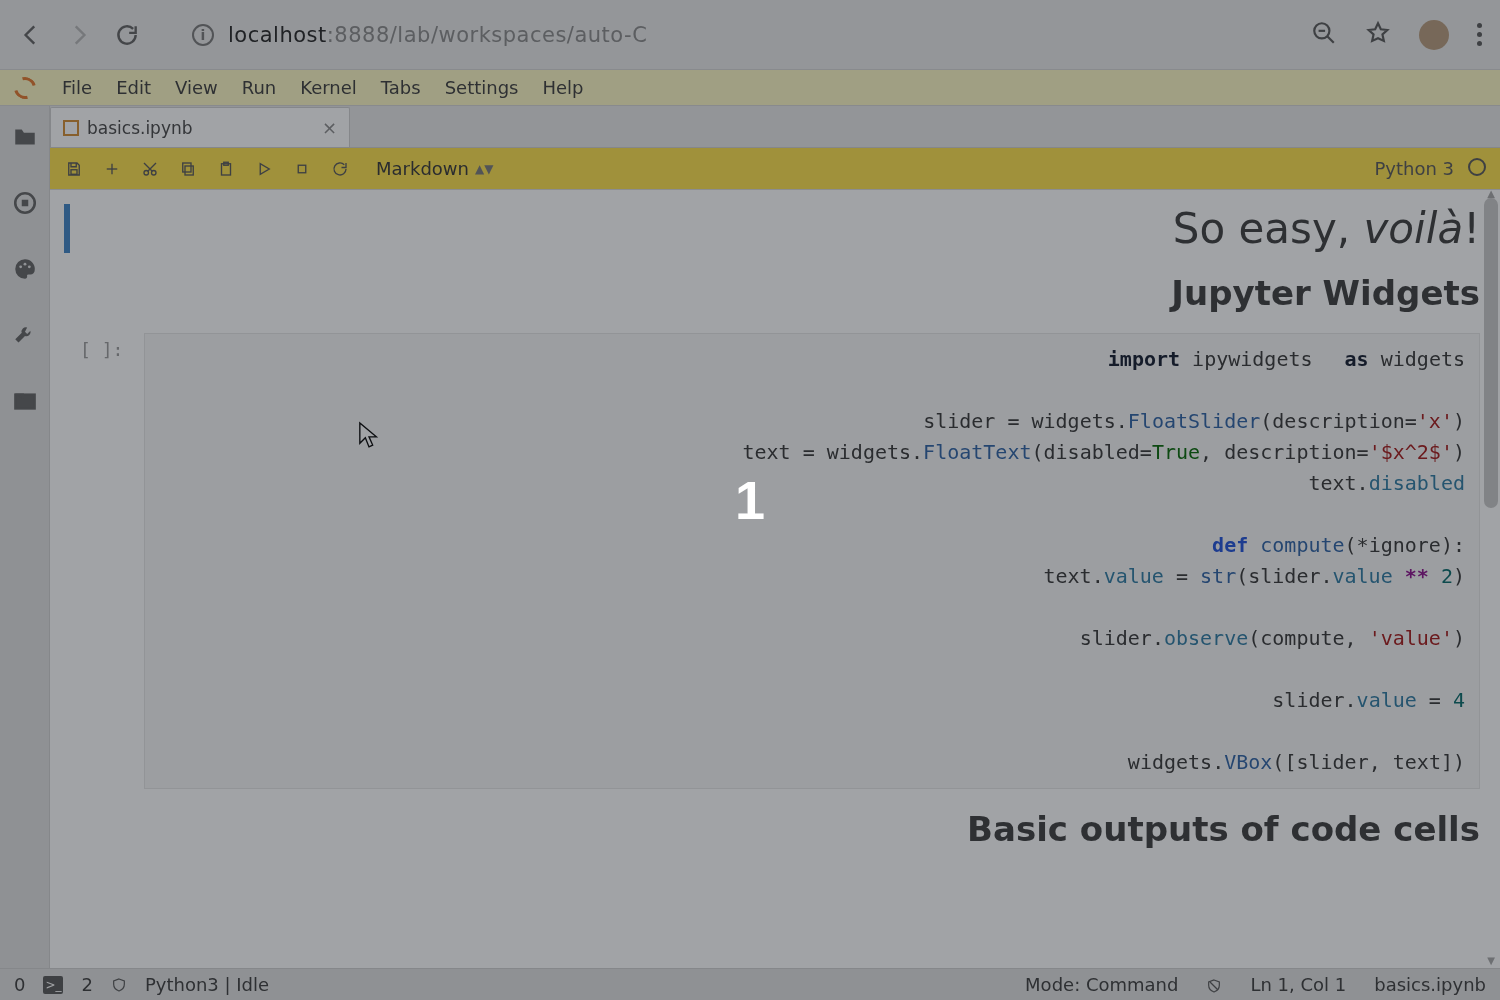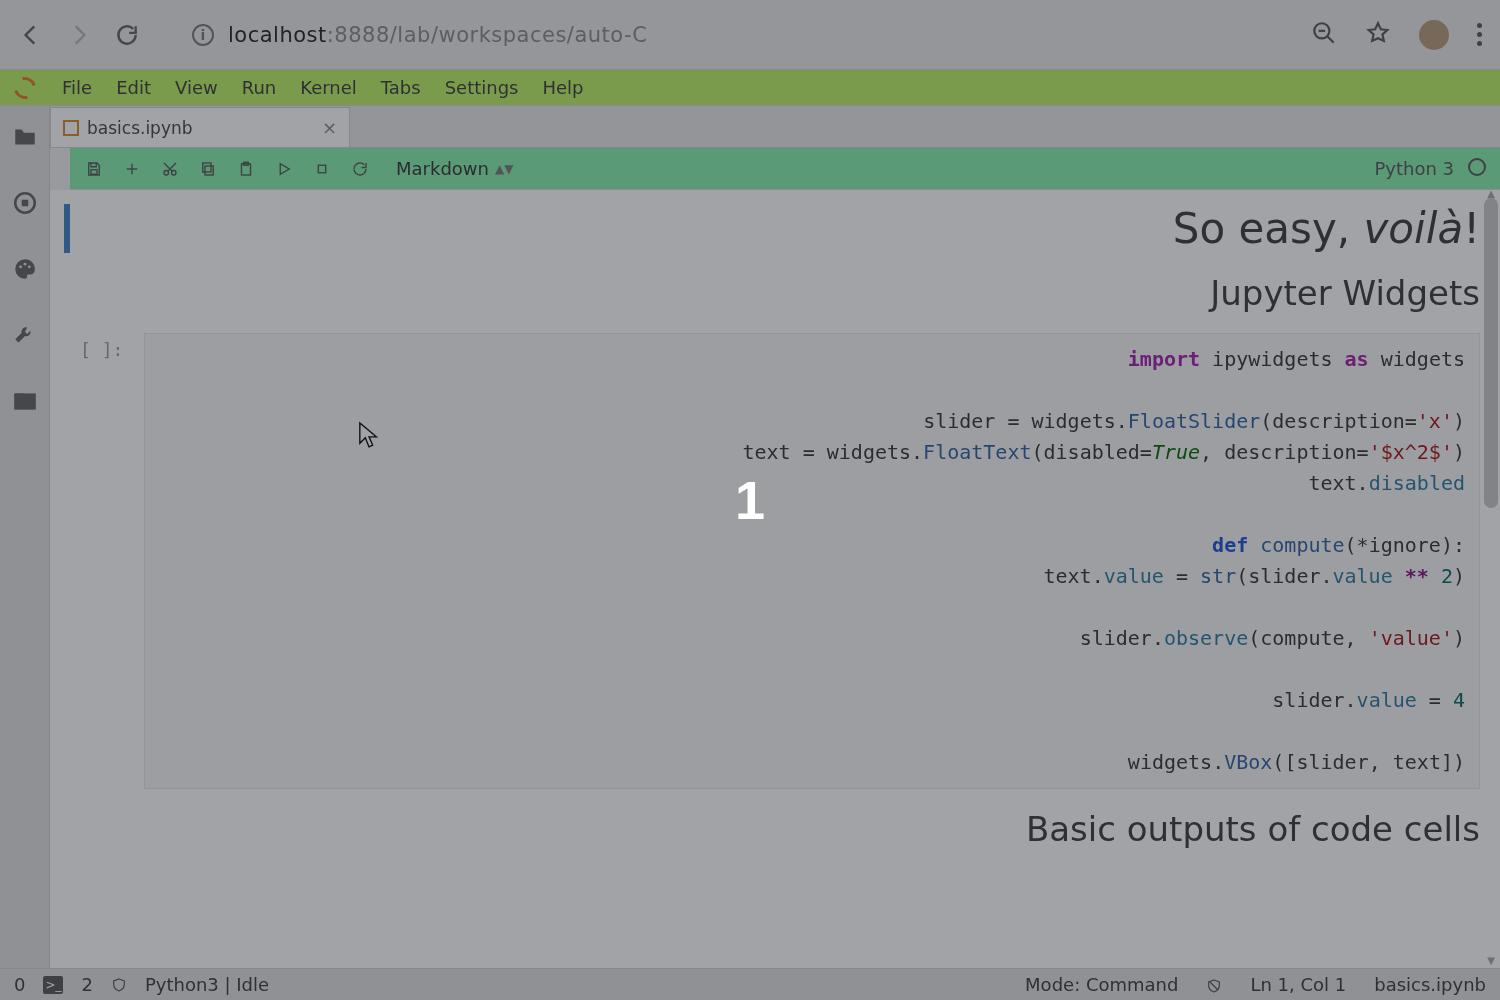--- a/index.html
+++ b/index.html
@@ -25,21 +25,21 @@
   .url .host { color:#222; }
   .right-icons { display:flex; align-items:center; gap: 28px; margin-left:auto; color:#555;}
   .right-icons svg { width:26px;height:26px; stroke: currentColor; fill:none; stroke-width:2; }
   .avatar { width:30px;height:30px;border-radius:50%; background:#b79a7a; }
   .kebab { display:flex; flex-direction:column; gap:4px; }
   .kebab span{ width:5px;height:5px;border-radius:50%; background:#555; display:block;}
 
   
   .lab-top {
     height: 36px;
-    background:#bef264;
+    background:#fef9c3;
     display:flex; align-items:center;
     border-bottom:1px solid #d5d5d5;
   }
   .lab-logo { width:50px; display:flex;align-items:center;justify-content:center; }
   .lab-logo .ring{ width:22px;height:22px;border:3px solid #e4762a;border-left-color:transparent;border-right-color:transparent;border-radius:50%; transform:rotate(30deg);}
   .menu { display:flex; gap:0; }
   .menu-item { padding: 6px 12px; font-size:18px; color:#3a3a3a; cursor:default;}
 
   
   .lab-body { position:absolute; top:106px; left:0; right:0; bottom:32px; display:flex; }
@@ -52,51 +52,51 @@
 
   .work { flex:1; display:flex; flex-direction:column; background:#f0f0f0;}
   
   .tabrow { height:42px; display:flex; align-items:flex-end; border-bottom:1px solid #cfcfcf; background:#e7e7e7;}
   .tab { height:40px; min-width:300px; background:#fff; border:1px solid #cfcfcf; border-bottom:none; border-radius:2px 2px 0 0; display:flex; align-items:center; gap:8px; padding:0 12px; font-size:17px; color:#444;}
   .tab .nb-icon { width:16px;height:16px;border:2px solid #d28b2e; display:inline-block;}
   .tab .close{ margin-left:auto; color:#888; font-size:18px;}
 
   
   .nb-toolbar{
-    height:42px; background:#86efac; display:flex;align-items:center; gap:18px; padding:0 14px;
-    border-bottom:1px solid #d9d9d9; font-size:15px; color:#555;margin-left:20px;
+    height:42px; background:#fde047; display:flex;align-items:center; gap:18px; padding:0 14px;
+    border-bottom:1px solid #d9d9d9; font-size:15px; color:#555;
   }
   .nb-toolbar .tb-icon{ width:20px;height:20px; display:flex;align-items:center;justify-content:center;}
   .nb-toolbar .tb-icon svg{width:18px;height:18px;stroke:#555;fill:none;stroke-width:1.8;}
   .celltype{ margin-left:8px; font-size:18px; color:#333; display:flex;align-items:center;gap:6px;}
   .celltype .caret{ font-size:12px; color:#777;}
   .kernel-right{ margin-left:auto; display:flex; gap:14px; font-size:18px;}
   .kernel-circle{ width:18px;height:18px;border:2px solid #555;border-radius:50%;}
 
   
   .notebook{ flex:1; overflow:hidden; background:#fff; position:relative; padding: 14px 20px 0 10px;}
   .cell{ position:relative; padding-left: 84px; margin-bottom: 20px; text-align: right;}
   .cell.selected::before{
     content:""; position:absolute; left:4px; top:0; bottom:0; width:6px; background:#3b82c4;
   }
   .prompt{ position:absolute; left:20px; top:6px; font-family: "DejaVu Sans Mono", monospace; color:#9a9a9a; font-size:18px;}
   h1.md{ font-size:42px; font-weight:500; color:#3a3a3a;}
   h1.md em{ font-style:italic;}
   .para{ font-size:20px; color:#3a3a3a; line-height:1.55; margin-top:24px; max-width:1180px;}
-  h2.md{ font-size:34px; font-weight:400; color:#3a3a3a;}
+  h2.md{ font-size:34px; font-weight:700; color:#3a3a3a;}
   .code-area{
     background:#f7f7f7; border:1px solid #e6e6e6; padding:10px 14px; font-family:"DejaVu Sans Mono","Menlo",monospace;
     font-size:20px; line-height:1.55; color:#333; white-space:pre;
   }
-  .tok-kw{ color:#a21caf; font-weight:bold;}
+  .tok-kw{ color:#0f172a; font-weight:bold;margin-left:20px;}
   .tok-kw2{ color:#1d4ed8; font-weight:bold;}
   .tok-cls{ color:#2a5fa3;}
   .tok-num{ color:#006666;}
   .tok-str{ color:#a31515;}
-  .tok-bool{ color:#006400;font-style:italic;}
+  .tok-bool{ color:#006400;}
   .tok-op{ color:#8a0d8a; font-weight:bold;}
   .tok-attr{ color:#2a78a0;}
 
   
   .scroll-thumb{ position:absolute; right:2px; top:8px; width:14px; height:310px; background:#c8c8c8; border-radius:7px;}
   .scroll-arrow{ position:absolute; right:2px; width:14px; text-align:center; color:#a5a5a5; font-size:10px;}
   .scroll-arrow.up{ top:-2px;} .scroll-arrow.down{ bottom:2px;}
 
   
   .statusbar{

